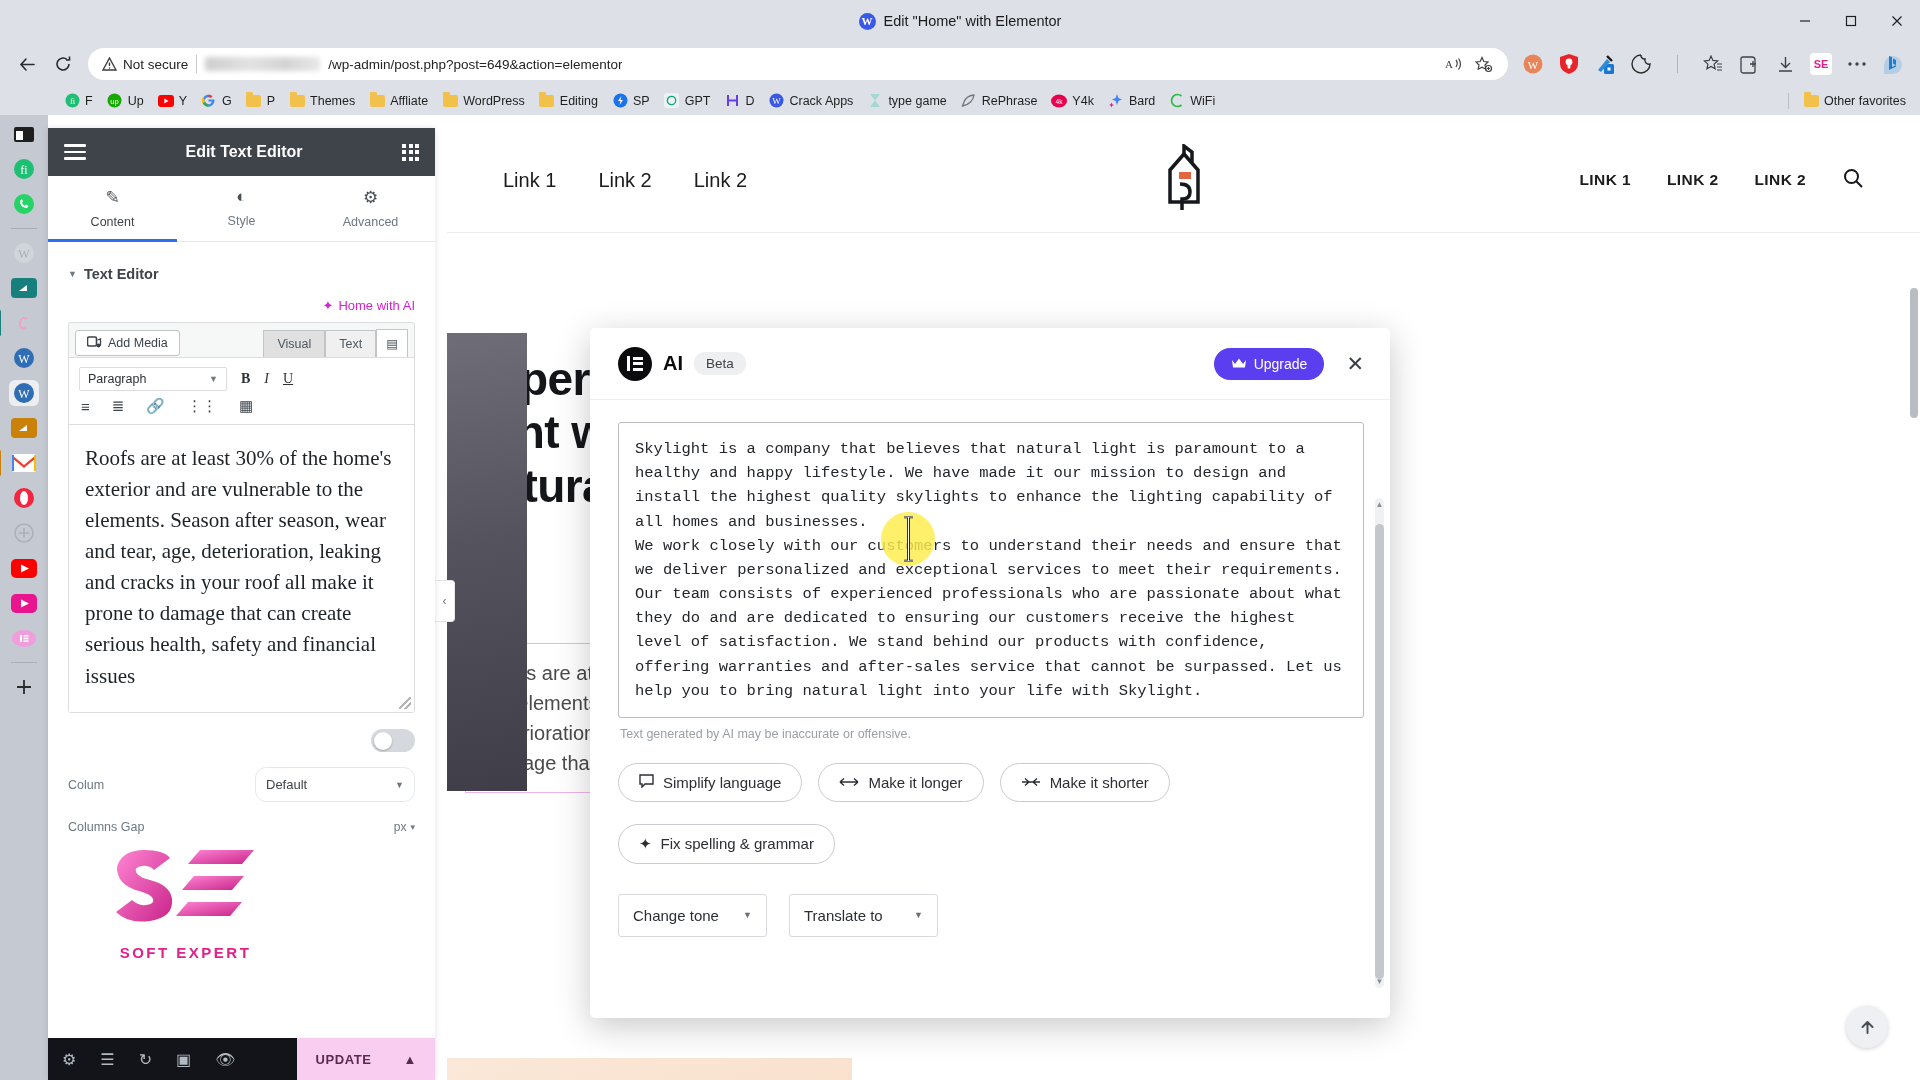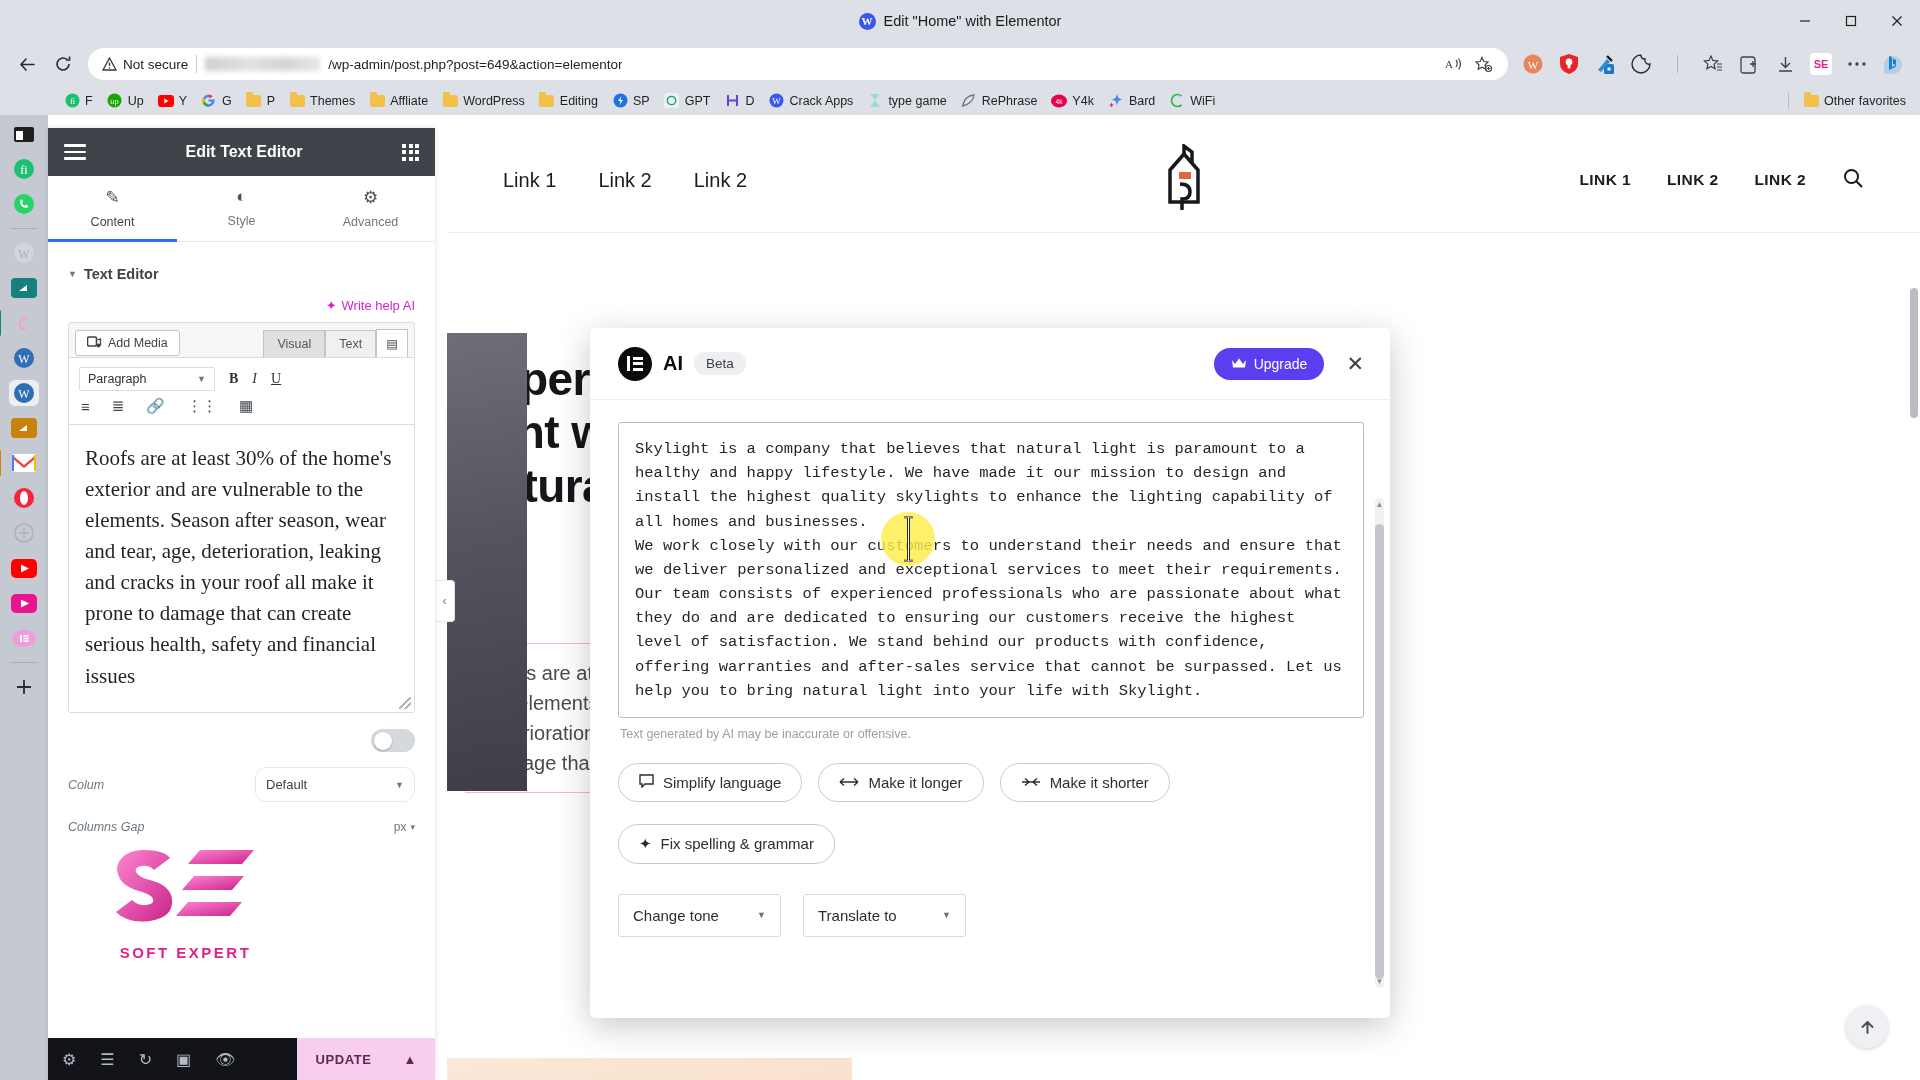--- a/index.html
+++ b/index.html
@@ -128,21 +128,21 @@
     border: 1px solid #c3c4c7; border-bottom: none; background: #f0f0f1;
     padding: 6px 13px; font-size: 12.5px; color: #50575e;
   }
   .ed-tab.active { background: #e0e0e0; }
   .ed-tab.last { padding: 6px 9px; background: #fff; }
 
   #ed-toolbar { background: #fff; border-top: 1px solid #dcdcde; padding: 6px 8px; }
   .tb-row { display: flex; align-items: center; gap: 14px; padding: 3px 2px; }
   #fmt-select {
     border: 1px solid #dcdcde; background: #fff; border-radius: 2px;
-    padding: 4px 8px; font-size: 12.5px; color: #2c3338; width: 136px;
+    padding: 4px 8px; font-size: 12.5px; color: #2c3338; width: 148px;
     display: flex; align-items: center; justify-content: space-between;
   }
   .tb-b { font-size: 14px; font-weight: bold; color: #2c3338; font-family: "Liberation Serif", serif; }
   .tb-i { font-size: 14px; font-style: italic; color: #2c3338; font-family: "Liberation Serif", serif; }
   .tb-u { font-size: 14px; text-decoration: underline; color: #2c3338; font-family: "Liberation Serif", serif; }
   .tb-sm { font-size: 15px; color: #3c434a; }
 
   #ed-content {
     background: #fff; border-top: 1px solid #dcdcde; padding: 18px 16px;
     font-family: "Liberation Serif", serif; font-size: 21px; line-height: 1.48; color: #1d2327;
@@ -157,21 +157,21 @@
 
   #toggle-row { display: flex; justify-content: flex-end; padding: 16px 0 6px; }
   .toggle {
     width: 44px; height: 23px; border-radius: 12px; background: #d5d8dc; position: relative;
   }
   .toggle::after {
     content:""; position: absolute; top: 2.5px; left: 3px; width: 18px; height: 18px;
     border-radius: 50%; background: #fff; box-shadow: 0 1px 2px rgba(0,0,0,.25);
   }
   .ctrl-row { display: flex; align-items: center; padding: 9px 0; }
-  .ctrl-label { font-size: 12.5px; color: #6d7882; flex: 1; font-style: italic; }
+  .ctrl-label { font-size: 12.5px; color: #6d7882; flex: 1; }
   #col-select {
     border: 1px solid #e6e9ec; border-radius: 11px; background: #fff; width: 160px;
     padding: 9px 10px; font-size: 13px; color: #3f444b;
     display: flex; align-items: center; justify-content: space-between;
   }
   #unit { font-size: 12px; color: #6d7882; display:flex; gap:4px; align-items:center;}
 
   #se-logo {
     position: absolute; left: 60px; top: 600px; width: 155px; pointer-events: none; z-index: 5;
   }
@@ -292,21 +292,21 @@
 
   .chip-row { display: flex; gap: 16px; padding-top: 22px; flex-wrap: wrap; }
   .chip {
     border: 1px solid #c8cbd0; border-radius: 22px; padding: 10px 20px;
     font-size: 15px; color: #2b2e33; display: flex; align-items: center; gap: 9px;
     background: #fff;
   }
   #select-row { display: flex; gap: 22px; padding: 30px 0 0; }
   .ai-select {
     border: 1px solid #d7d9dd; border-radius: 3px; background: #fff;
-    width: 163px; padding: 12px 14px; font-size: 15px; color: #2b2e33;
+    width: 149px; padding: 12px 14px; font-size: 15px; color: #2b2e33;
     display: flex; align-items: center; justify-content: space-between;
   }
   .ai-select .cd { font-size: 9px; color: #6b7076; }
   #ai-scroll {
     position: absolute; right: 6px; top: 98px; bottom: 30px; width: 9px;
   }
   #ai-scroll .track { width: 100%; height: 100%; background: #f0f1f3; border-radius: 5px; }
   #ai-scroll .thumb {
     position: absolute; top: 26px; width: 9px; height: 455px; background: #c4c7cc; border-radius: 5px;
   }
@@ -401,21 +401,21 @@
 
   <div id="el-body">
 
     <div id="section-title">
       <span class="caret-d">▼</span>
       <span>Text Editor</span>
     </div>
 
     <div id="write-ai">
       <span>✦</span>
-      <span>Write help AI</span>
+      <span>Home with AI</span>
     </div>
 
     <div id="wp-editor-wrap">
       <div id="wp-ed-top">
         <div id="add-media">
           <svg width="15" height="14" viewBox="0 0 15 14">
               <rect x="0.5" y="1" width="9" height="9" rx="1.5" fill="none" stroke="#3c434a" stroke-width="1.6"></rect>
               <circle cx="11.5" cy="9.5" r="2" fill="#3c434a"></circle>
               <path d="M13.5 9.5 L13.5 3 L10.5 4" stroke="#3c434a" stroke-width="1.3" fill="none"></path>
             </svg>

